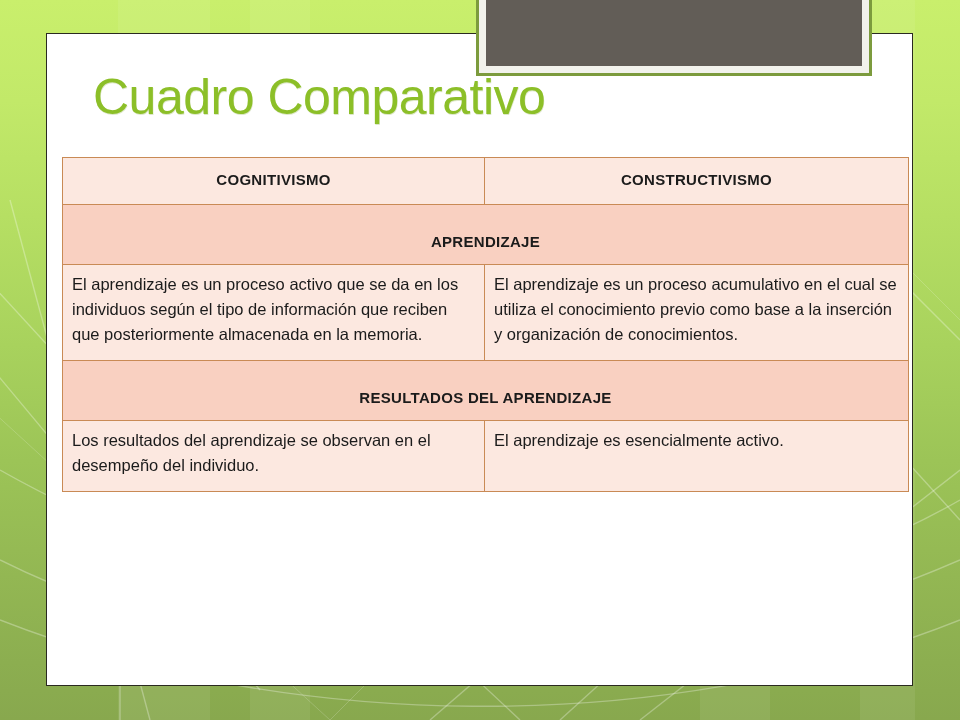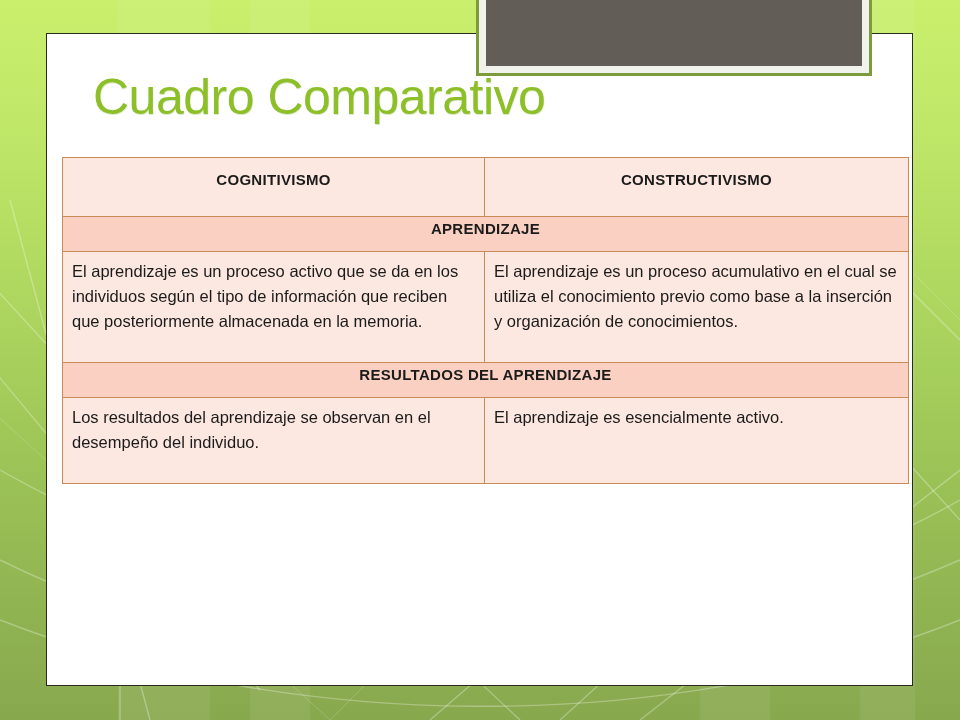--- a/index.html
+++ b/index.html
@@ -114,33 +114,33 @@
     line-height: 1.52;
     background: #FCE8E0;
     word-wrap: break-word;
   }
   
   tr.head td {
     text-align: center;
     font-weight: bold;
     font-size: 15px;
     letter-spacing: 0.3px;
-    padding: 11px 8px 24px 8px;
+    padding: 11px 8px 12px 8px;
     background: #FCE8E0;
   }
   
   tr.section td {
     text-align: center;
     font-weight: bold;
     font-size: 15px;
     letter-spacing: 0.3px;
     background: #F9D0C1;
-    padding: 1px 8px 10px 8px;
-  }
-  tr.body td { padding-bottom: 28px; }
+    padding: 26px 8px 10px 8px;
+  }
+  tr.body td { padding-bottom: 13px; }
 
   .col-a { width: 422px; }
   .col-b { width: 424px; }
 </style>
 </head>
 <body>
 
 <div id="slide">
 
   <div class="band" style="left:118px;width:92px;"></div>

